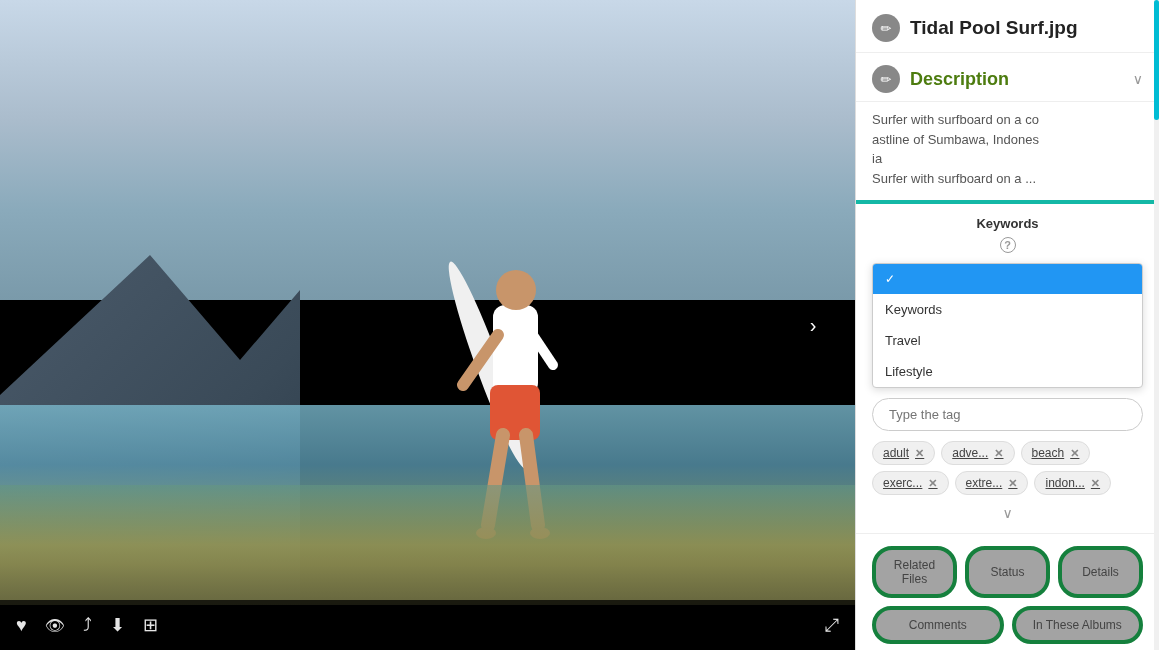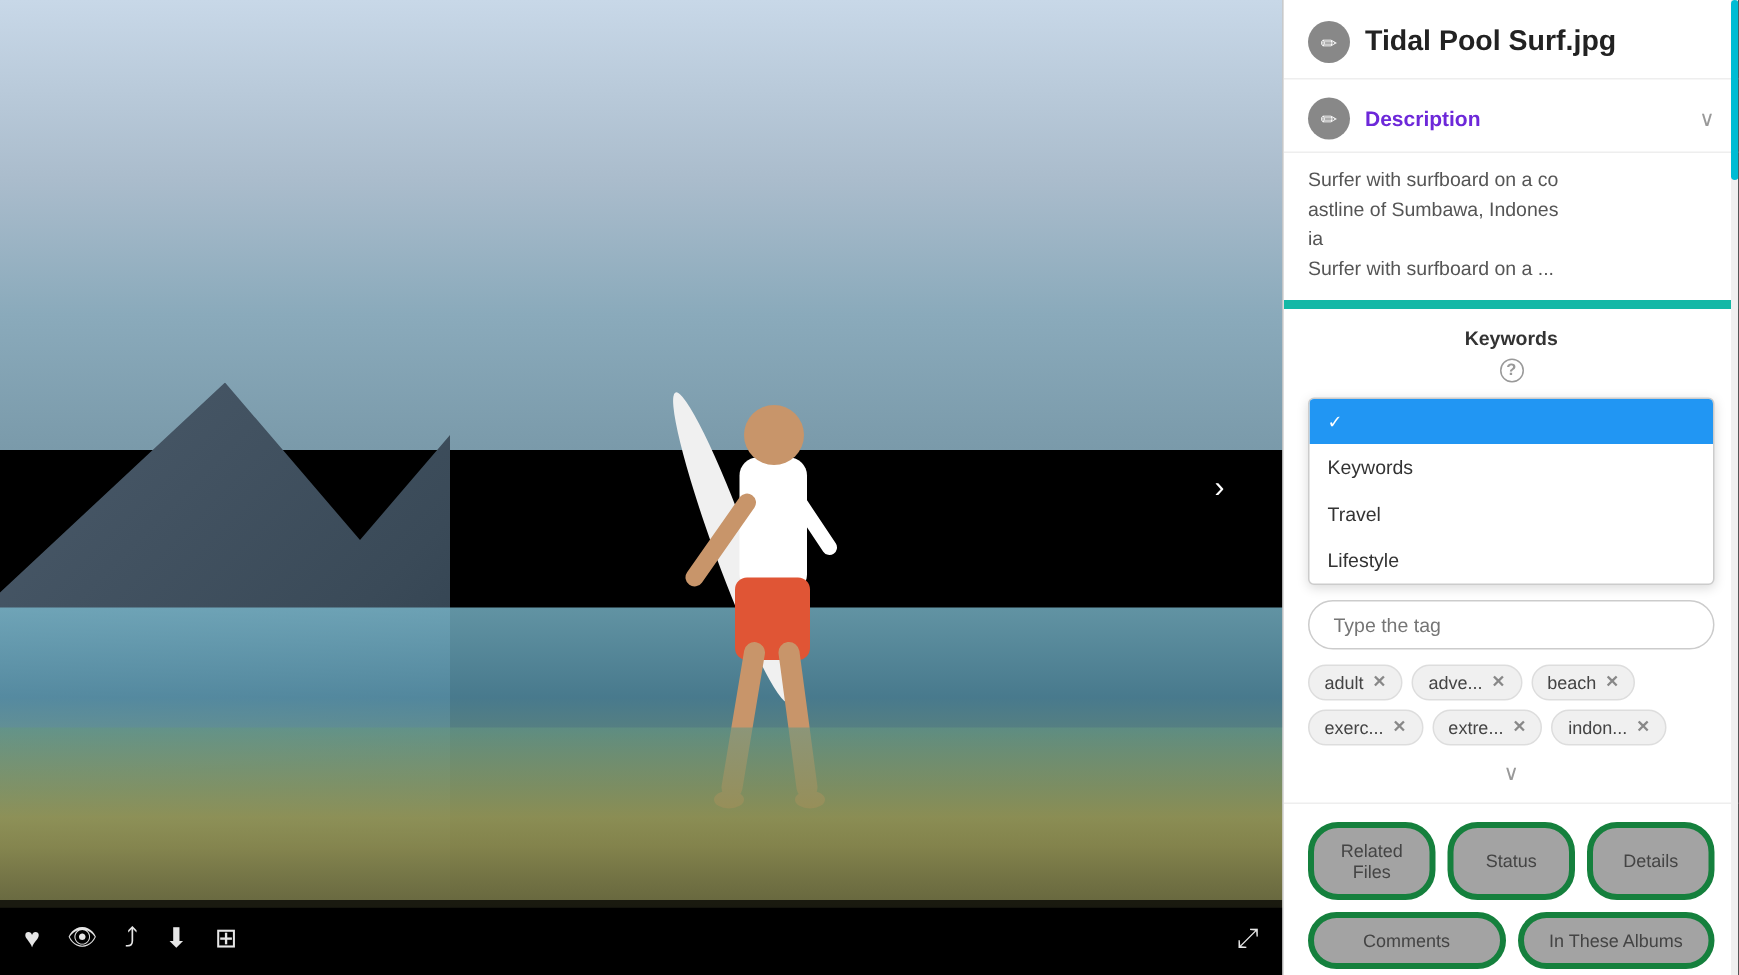--- a/index.html
+++ b/index.html
@@ -130,38 +130,38 @@
 
     
     .section-header {
       display: flex;
       align-items: center;
       padding: 12px 16px 8px 16px;
       border-bottom: 1px solid #eee;
     }
 
     .section-title {
-      font-size: 14px;
+      font-size: 18px;
       font-weight: 600;
-      color: #6d28d9;
+      color: #4d7c0f;
       margin-left: 10px;
       flex: 1;
     }
 
     .chevron-icon {
       color: #999;
       font-size: 14px;
     }
 
     .description-text {
       padding: 8px 16px 12px 16px;
       font-size: 13px;
       color: #555;
       line-height: 1.5;
-      border-bottom: 6px solid #14b8a6;
+      border-bottom: 4px solid #14b8a6;
     }
 
     
     .keywords-section {
       padding: 12px 16px 0 16px;
     }
 
     .keywords-label {
       font-size: 13px;
       font-weight: 600;
@@ -233,28 +233,29 @@
     
     .tags-container {
       display: flex;
       flex-wrap: wrap;
       gap: 6px;
       margin-bottom: 6px;
     }
 
     .tag-chip {
       display: flex;
-      align-items: flex-start;
+      align-items: flex-end;
       background: #f0f0f0;
       border: 1px solid #ddd;
       border-radius: 20px;
       padding: 4px 10px;
       font-size: 12px;
       color: #444;
       gap: 6px;
+      text-decoration: underline;
     }
 
     .tag-remove {
       color: #888;
       font-size: 11px;
       cursor: pointer;
       font-weight: bold;
     }
 
     .show-more-chevron {

